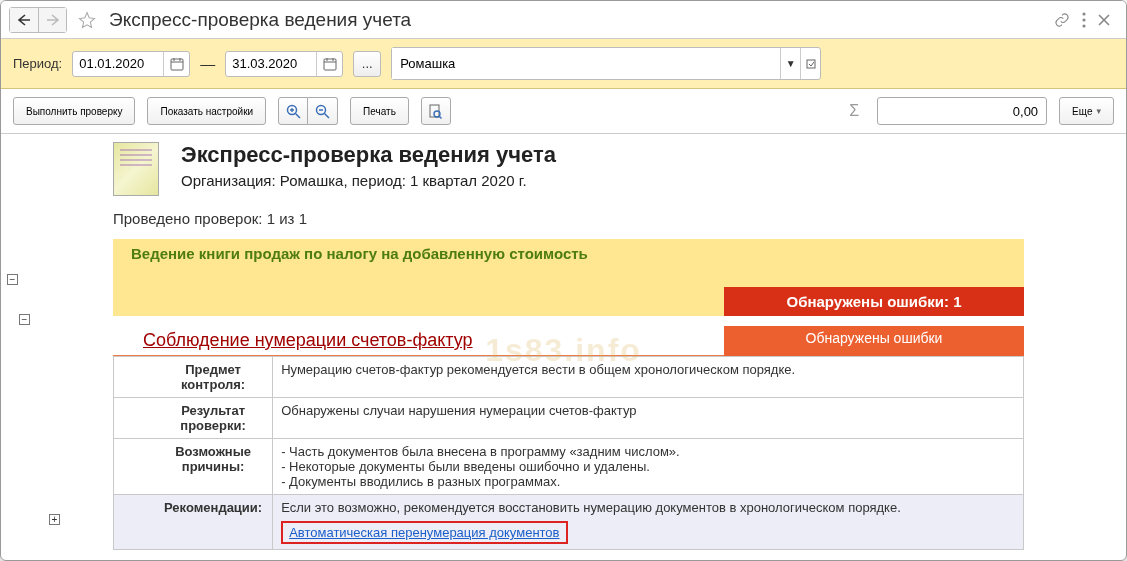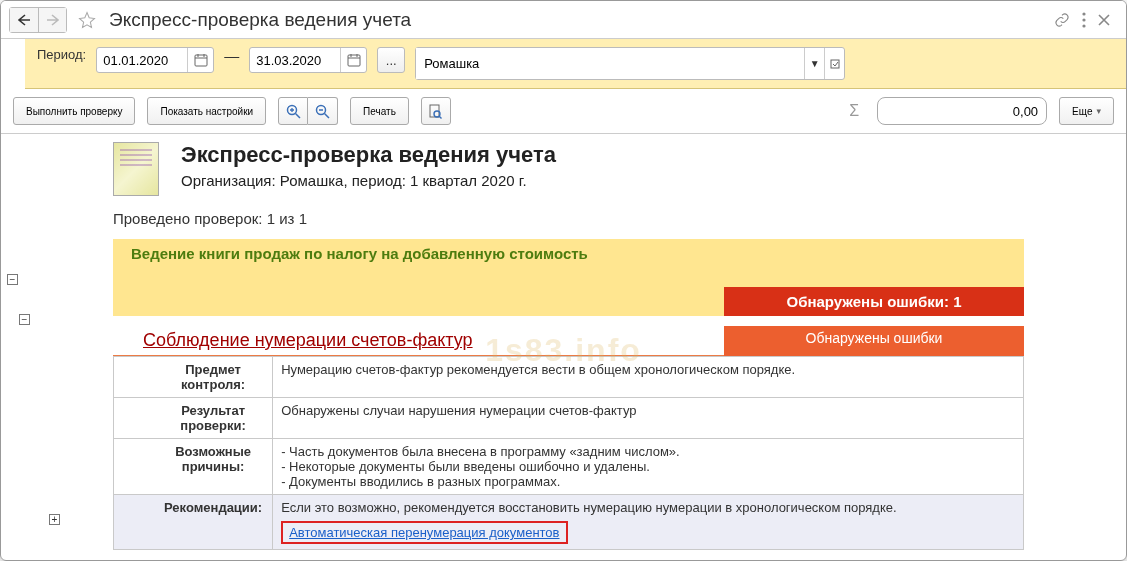--- a/index.html
+++ b/index.html
@@ -33,25 +33,24 @@
 .star-btn {
   width: 28px; height: 28px;
   display: flex; align-items: center; justify-content: center;
   margin-left: 6px; cursor: pointer;
 }
 .title-text { font-size: 19px; color: #333; margin-left: 8px; flex: 1; }
 .title-right { display: flex; gap: 12px; align-items: center; padding-right: 8px; }
 .title-right span { cursor: pointer; color: #888; font-size: 16px; }
 
 .filterbar {
-  display: flex; gap: 10px;
+  display: flex; align-items: center; gap: 10px;
   background: #ffefb3;
   padding: 8px 12px;
   border-bottom: 1px solid #d6c478;
-  margin-left: 24px;
 }
 .filterbar label { font-size: 13px; }
 .date-input {
   display: flex; align-items: center;
   background: #fff; border: 1px solid #bbb; border-radius: 3px;
   height: 26px;
 }
 .date-input input {
   border: none; outline: none; width: 90px; padding: 0 6px; font-size: 13px;
 }
@@ -91,21 +90,21 @@
   width: 30px; height: 28px; padding: 0;
   justify-content: center;
 }
 .btn-group { display: flex; }
 .btn-group .btn { border-radius: 0; }
 .btn-group .btn:first-child { border-radius: 3px 0 0 3px; }
 .btn-group .btn:last-child { border-radius: 0 3px 3px 0; border-left: none; }
 .spacer { flex: 1; }
 .sigma { color: #999; font-size: 16px; padding: 0 6px; }
 .num-input {
-  width: 170px; height: 28px; border: 1px solid #aaa; border-radius: 8px;
+  width: 170px; height: 28px; border: 1px solid #aaa; border-radius: 3px;
   text-align: right; padding: 0 8px; font-size: 13px;
 }
 .more-btn { display: flex; align-items: center; }
 .more-btn::after { content: "▾"; font-size: 9px; margin-left: 4px; color: #666; }
 
 .report-area {
   height: calc(100% - 38px - 44px - 46px);
   overflow: auto;
   position: relative;
 }
@@ -350,21 +349,21 @@
       </tr>
       <tr>
         <td class="lbl">Возможные причины:</td>
         <td style="white-space:pre-line">- Часть документов была внесена в программу «задним числом».
 - Некоторые документы были введены ошибочно и удалены.
 - Документы вводились в разных программах.</td>
       </tr>
       <tr class="blue">
         <td class="lbl">Рекомендации:</td>
         <td>
-          <span>Если это возможно, рекомендуется восстановить нумерацию нумерации в хронологическом порядке.</span><br>
+          <span>Если это возможно, рекомендуется восстановить нумерацию документов в хронологическом порядке.</span><br>
           <span class="link-box">
             <a href="#">Автоматическая перенумерация документов</a>
           </span>
         </td>
       </tr>
     </tbody>
       </table>
   </div>
 </div>
 

